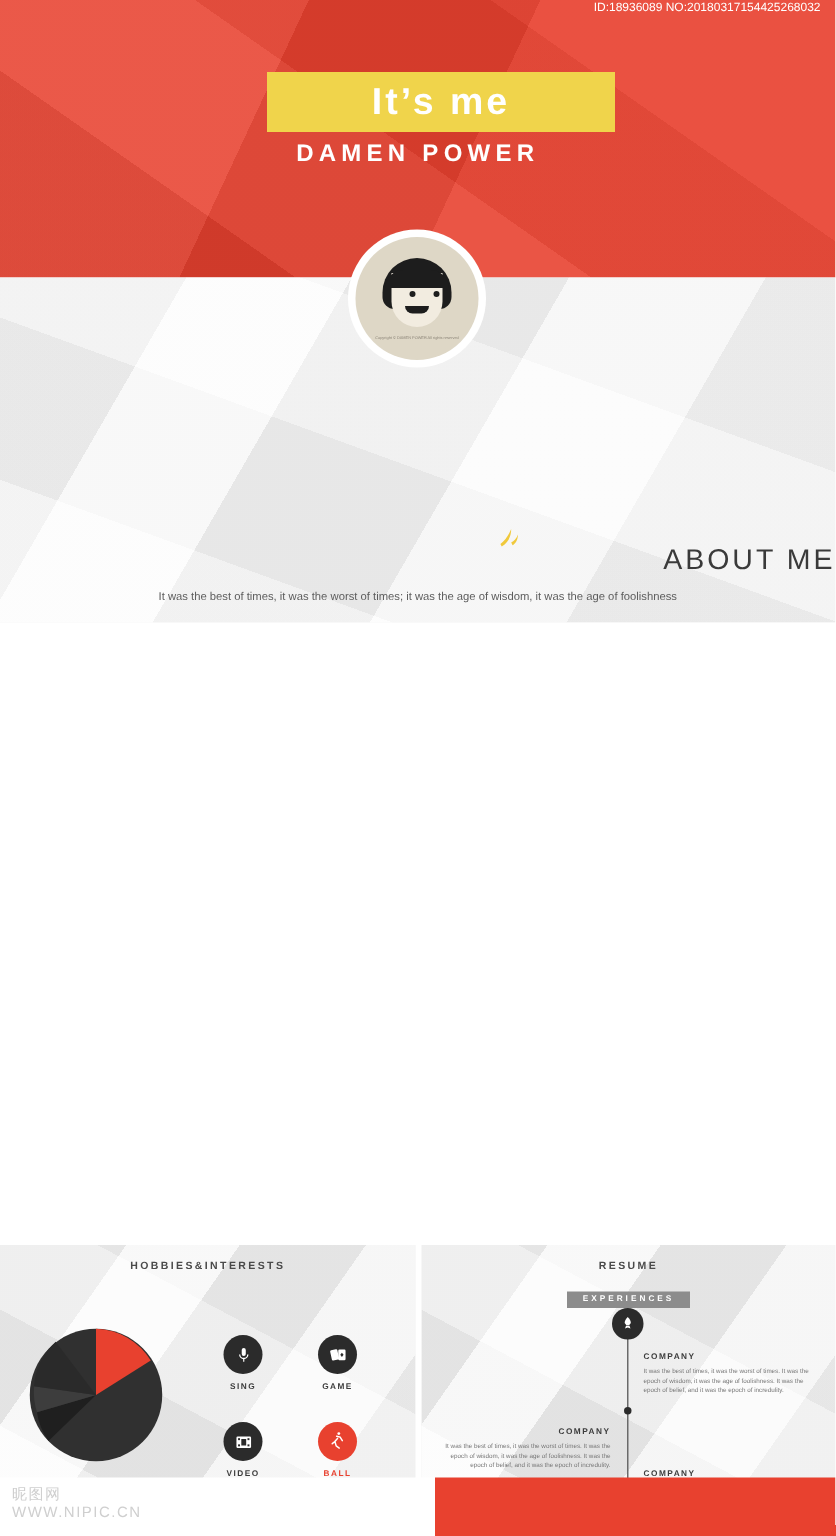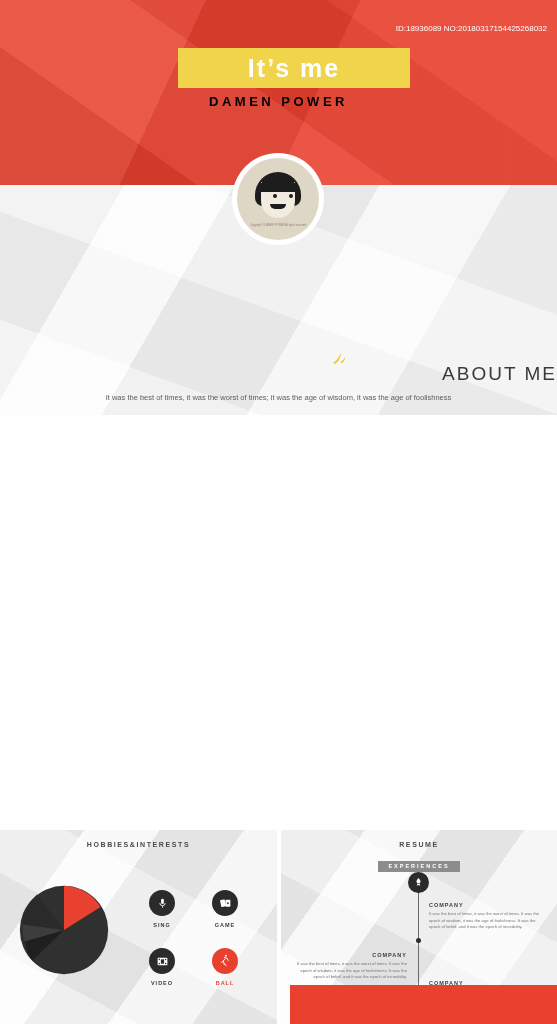--- a/index.html
+++ b/index.html
@@ -26,22 +26,22 @@
   .title-band {
     position:absolute; left:178px; top:48px;
     width:232px; height:40px; background:#f0d44b;
     display:flex; align-items:center; justify-content:center;
   }
   .title-band .t {
     font-size:25px; font-weight:bold; color:#ffffff; letter-spacing:2px;
   }
   .subtitle {
     position:absolute; left:0; right:0; top:94px;
-    text-align:center; color:#000000;
-    font-size:13px; font-weight:bold; letter-spacing:3.5px;
+    text-align:center; color:#ffffff;
+    font-size:16px; font-weight:bold; letter-spacing:3.5px;
   }
 
   
   .avatar-wrap {
     position:absolute; left:232px; top:153px;
     width:92px; height:92px; border-radius:50%;
     background:#ffffff; padding:5px; z-index:5;
   }
   .avatar {
     width:100%; height:100%; border-radius:50%;
@@ -139,21 +139,21 @@
   }
   .tl-h{ font-size:5.5px; font-weight:bold; color:#3c3c3c; letter-spacing:1px; }
   .tl-p{ font-size:4.2px; color:#767676; line-height:1.6; }
 
   
   .footer{ position:absolute; left:0; top:985px; width:557px; height:39px; background:#ffffff; }
   .wm{ position:absolute; left:8px; top:4px; color:#cfcfcf; }
   .wm .cn{ font-size:10px; letter-spacing:1px; }
   .wm .en{ font-size:10px; letter-spacing:1px; }
   .footer-id{
-    position:absolute; right:10px; top:24px; font-size:8px; color:#ffffff;
+    position:absolute; right:10px; top:0; font-size:8px; color:#ffffff;
   }
   .footer-red{ position:absolute; left:290px; top:985px; width:267px; height:39px; background:#e8412f; }
 </style>
 </head>
 <body>
 
 <div class="page">
 
   <div class="hero">
     <div class="title-band">
@@ -264,15 +264,21 @@
 
       <div style="position:absolute; left:148px; top:150px; width:118px;">
         <div class="tl-h">COMPANY</div>
         <div class="tl-p" style="margin-top:3px;">It was the best of times, it was the worst of times. It was the epoch of wisdom, it was the age of foolishness. It was the epoch of belief, and it was the epoch of incredulity.</div>
       </div>
     </div>
 
   </div>
 
   <div class="footer-red"></div>
+  <div class="footer" style="width:290px;">
+    <div class="wm">
+      <div class="cn">昵图网</div>
+      <div class="en">WWW.NIPIC.CN</div>
+    </div>
+  </div>
   <div class="footer-id">ID:18936089 NO:20180317154425268032</div>
 
 </div>
 
 </body></html>

